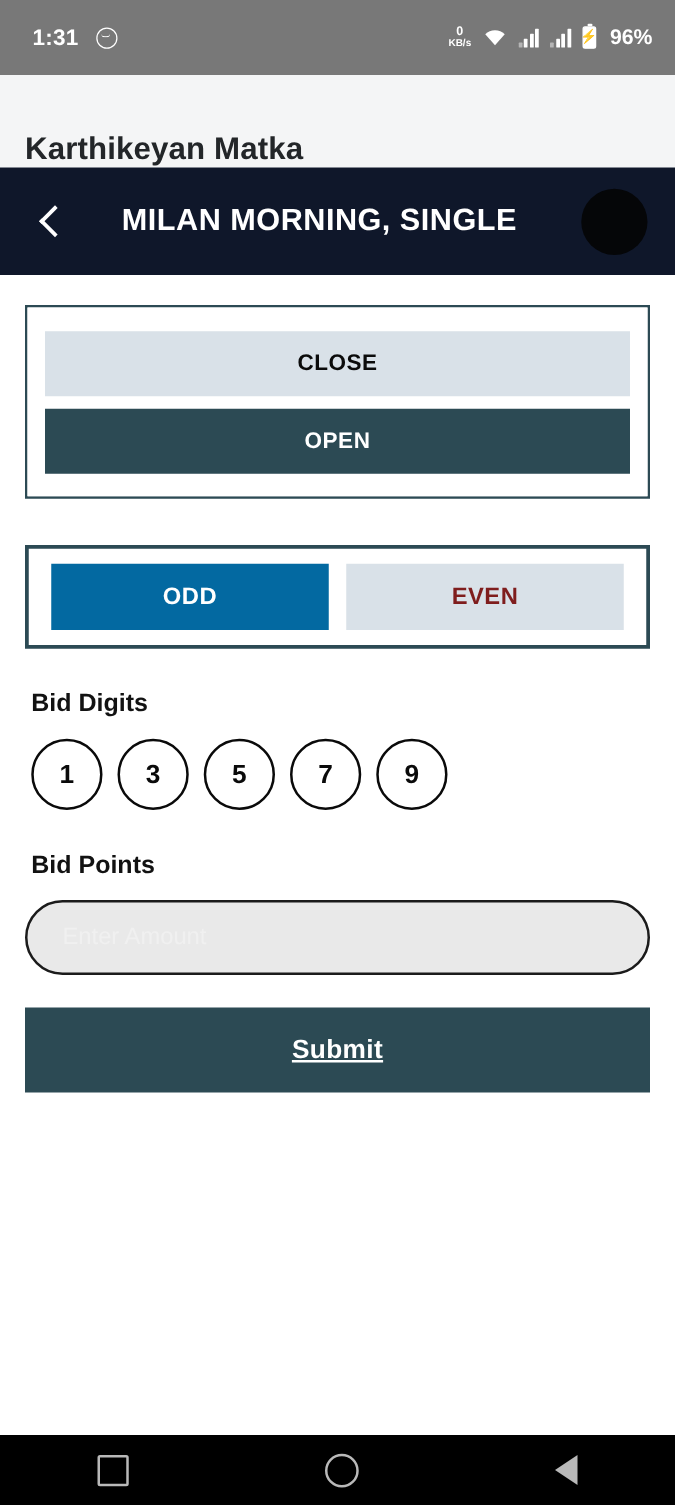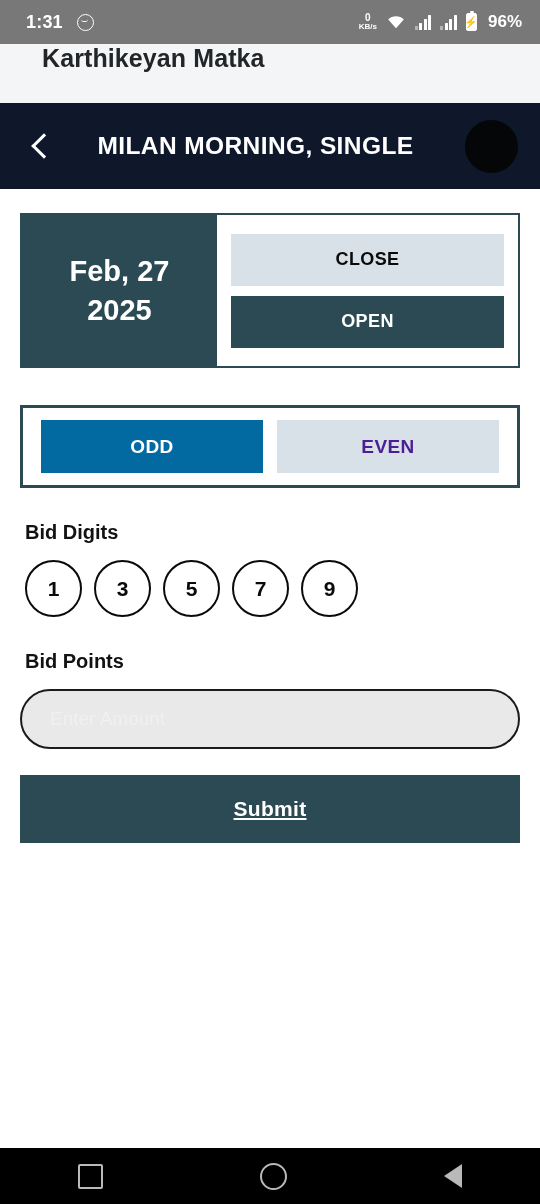--- a/index.html
+++ b/index.html
@@ -10,21 +10,21 @@
     width: 540px;
     height: 1204px;
     background: #ffffff;
     font-family: "Liberation Sans", sans-serif;
     overflow: hidden;
     position: relative;
   }
 
   
   .status-bar {
-    height: 44px;
+    height: 60px;
     background: #787878;
     display: flex;
     align-items: center;
     justify-content: space-between;
     padding: 0 18px 0 26px;
     box-sizing: border-box;
     color: #ffffff;
   }
   .status-left {
     display: flex;
@@ -117,25 +117,25 @@
     line-height: 1;
   }
   .battery-pct {
     font-size: 17px;
     font-weight: bold;
     margin-left: 2px;
   }
 
   
   .app-bar {
-    height: 59px;
+    height: 74px;
     background: #f4f5f6;
     display: flex;
-    align-items: flex-start;
-    padding-left: 42px;
+    align-items: flex-end;
+    padding-left: 20px;
     box-sizing: border-box;
   }
   .app-title {
     font-size: 25px;
     font-weight: bold;
     color: #232629;
     letter-spacing: .1px;
   }
 
   
@@ -263,21 +263,21 @@
     letter-spacing: .4px;
     cursor: pointer;
     box-sizing: border-box;
   }
   .parity-btn.active {
     background: #0369a1;
     color: #ffffff;
   }
   .parity-btn.inactive {
     background: #d9e1e8;
-    color: #4c1d95;
+    color: #7f1d1d;
   }
 
   
   .field-label {
     margin-top: 33px;
     font-size: 20px;
     font-weight: bold;
     color: #121212;
     padding-left: 5px;
   }
@@ -420,24 +420,20 @@
 <div class="nav-bar">
   <span class="back-chevron"></span>
   <span class="nav-title">MILAN MORNING, SINGLE</span>
   <span class="avatar"></span>
 </div>
 
 <div class="content">
 
   
   <div class="session-card">
-    <div class="date-pane">
-      <span>Feb, 27</span>
-      <span>2025</span>
-    </div>
     <div class="session-pane">
       <div class="session-btn inactive">CLOSE</div>
       <div class="session-btn active">OPEN</div>
     </div>
   </div>
 
   
   <div class="parity-card">
     <div class="parity-btn active">ODD</div>
     <div class="parity-btn inactive">EVEN</div>

